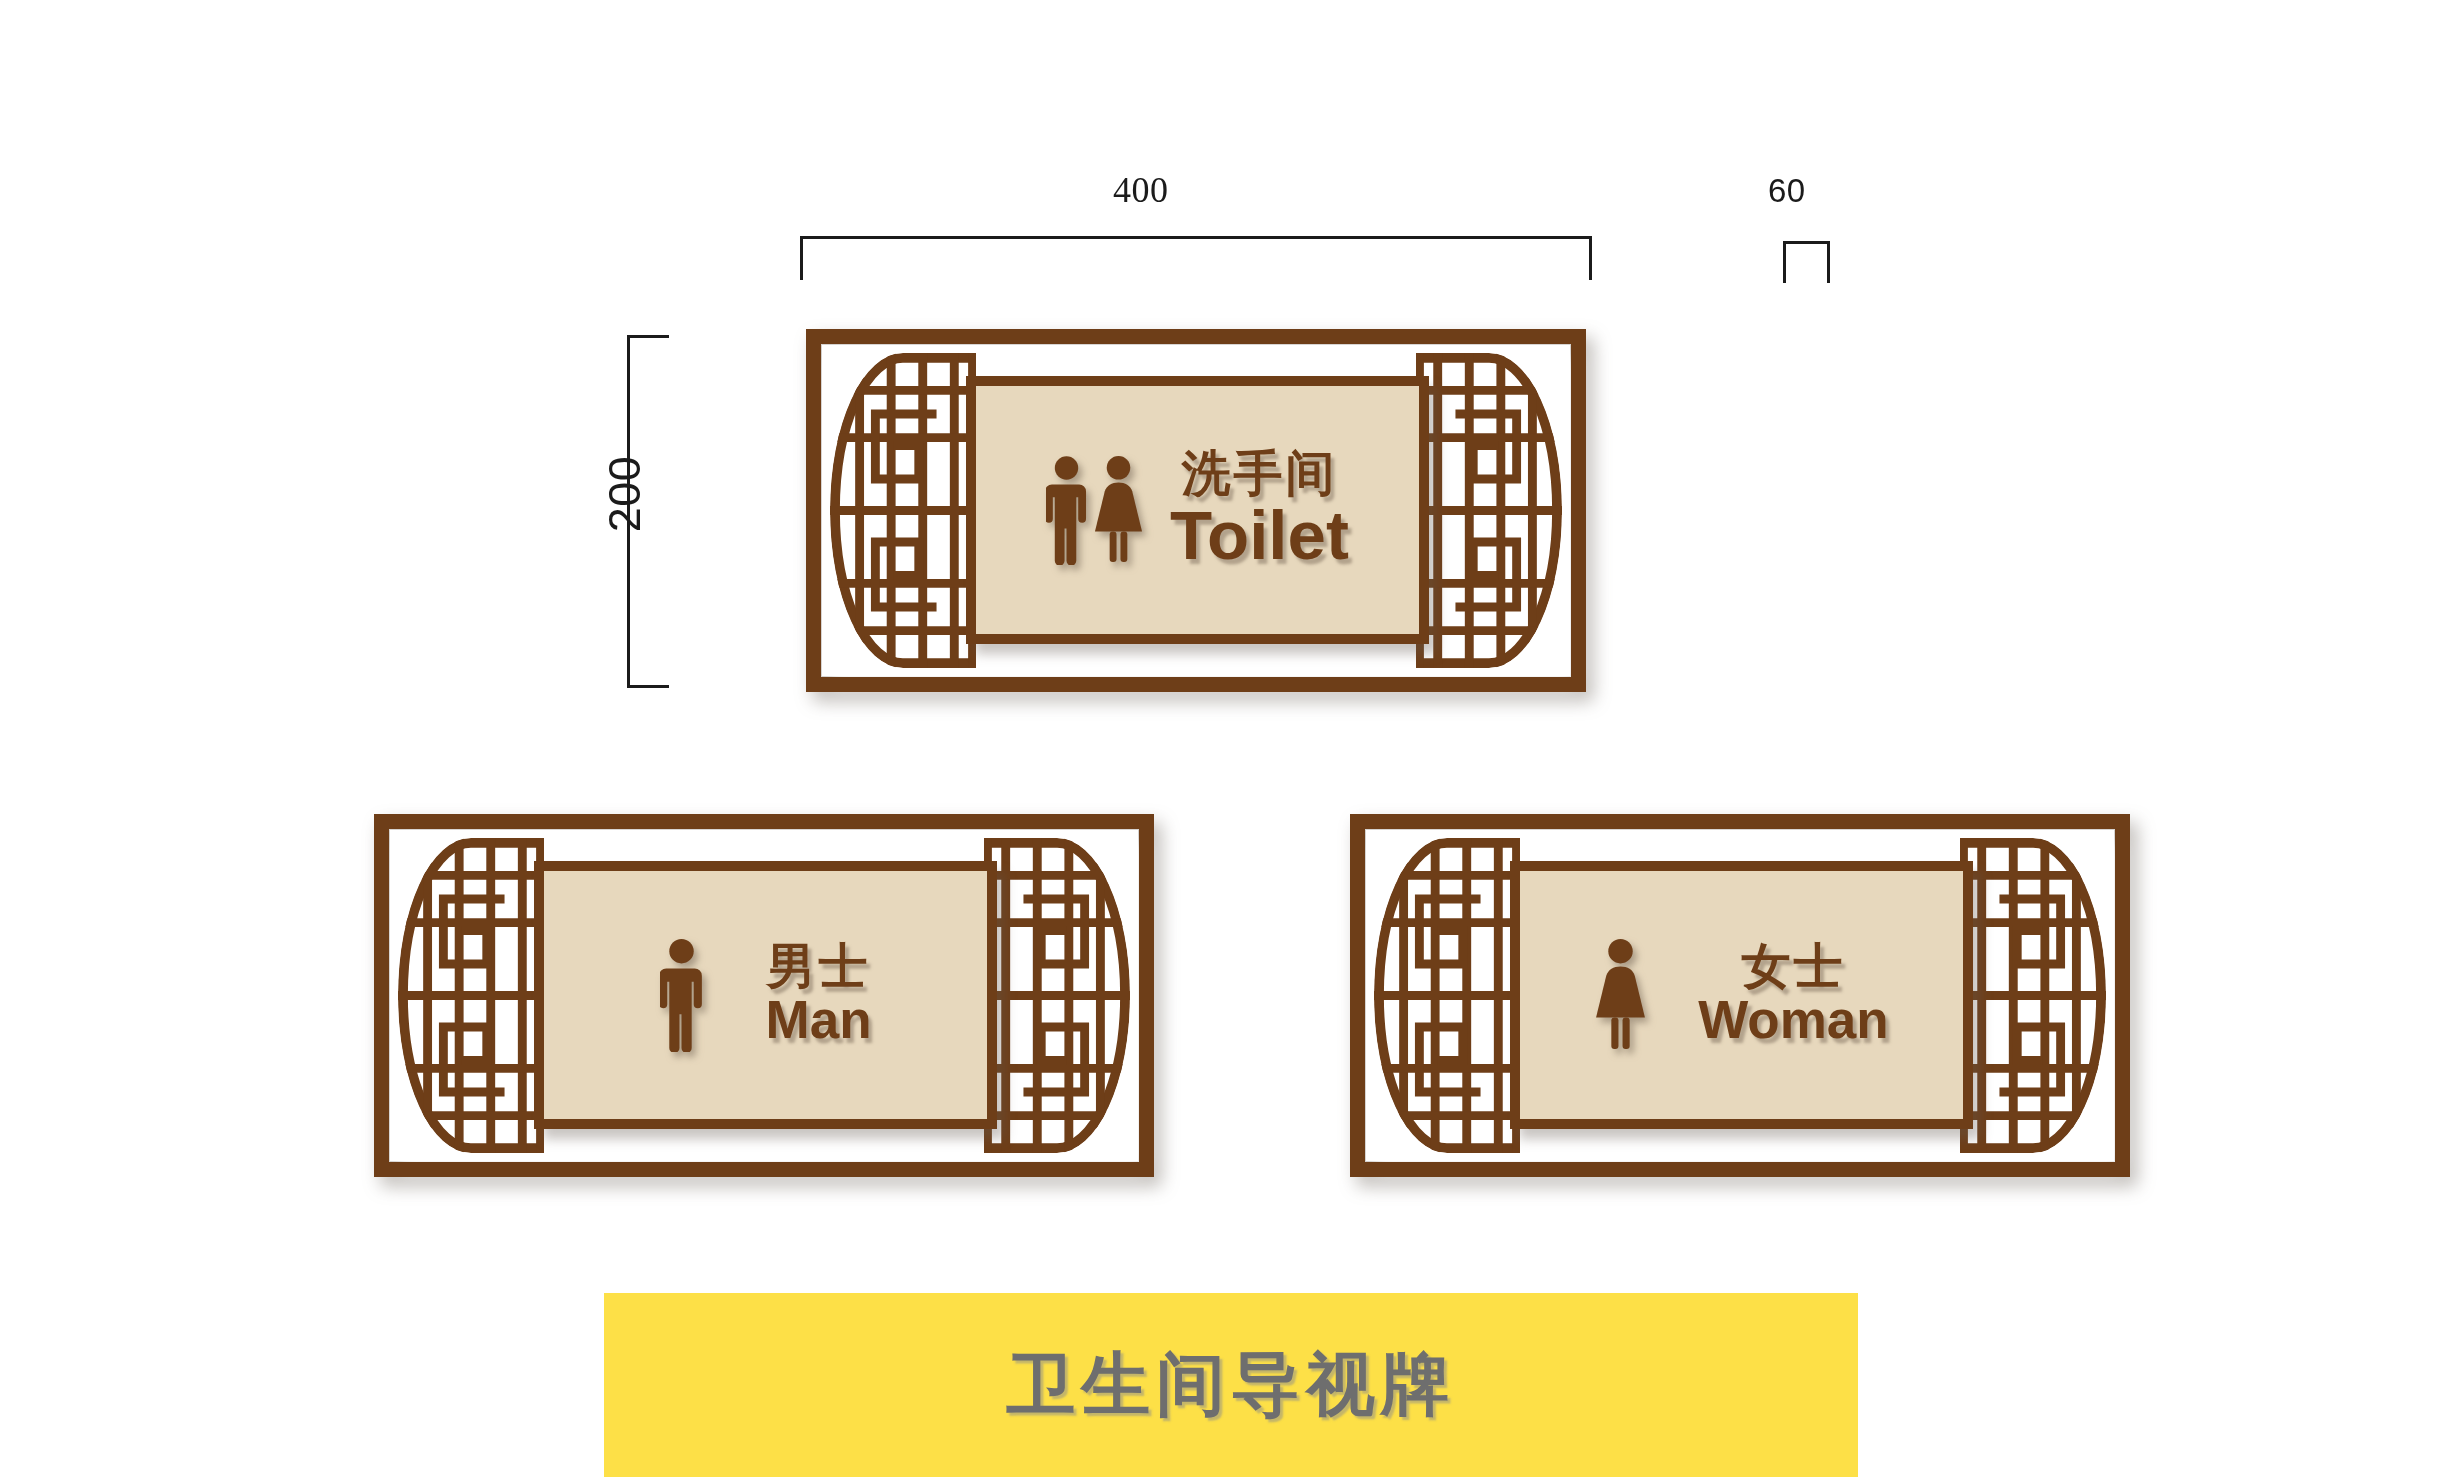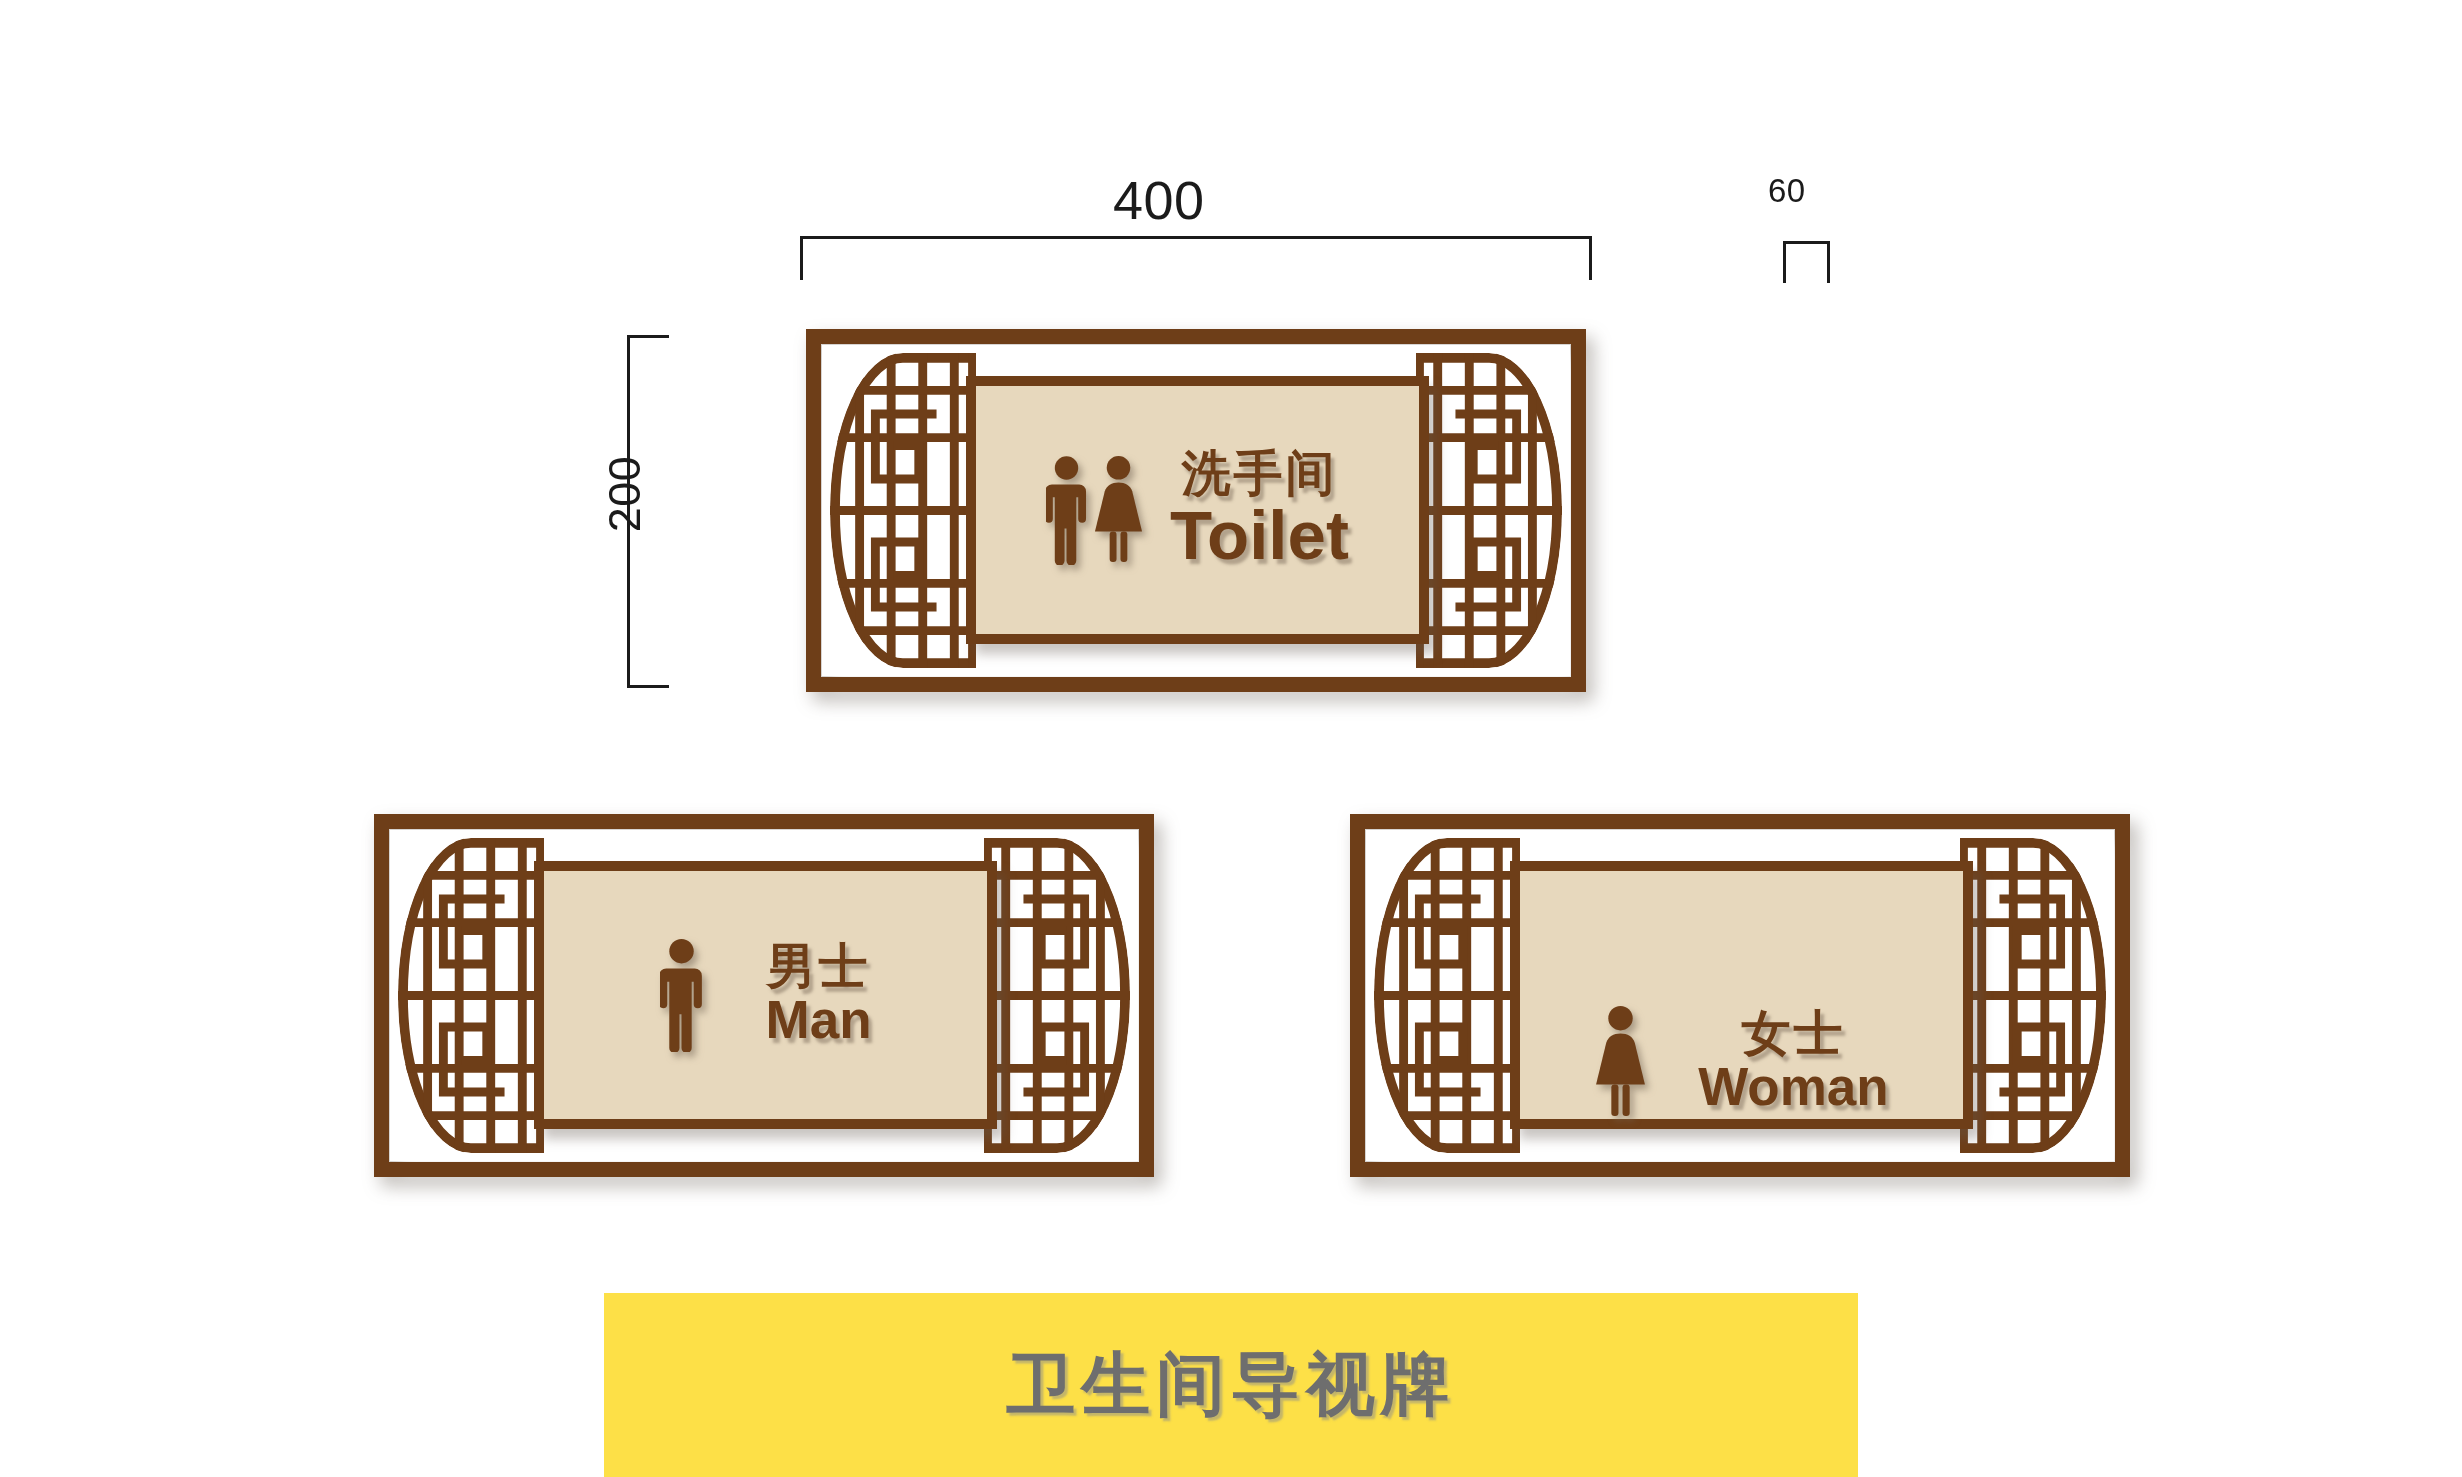--- a/index.html
+++ b/index.html
@@ -21,21 +21,22 @@
     position: absolute;
     color: #1b1b1b;
     font-family: "Liberation Sans", "DejaVu Sans", sans-serif;
     font-weight: 500;
     letter-spacing: 0.5px;
     white-space: nowrap;
   }
   #dim-400-label {
     left: 1113px;
     top: 169px;
-    font-size: 54px;
+    font-size: 36px;
+    font-family: Liberation Serif, serif;
   }
   #dim-60-label {
     left: 1768px;
     top: 172px;
     font-size: 33px;
   }
   #dim-200-label {
     left: 587px;
     top: 468px;
     font-size: 45px;
@@ -396,21 +397,21 @@
         <line x1="0" y1="160" x2="148" y2="160"></line>
         <line x1="0" y1="234" x2="148" y2="234"></line>
         <line x1="0" y1="282" x2="148" y2="282"></line>
         <path d="M40,62 L102,62 L102,128 L58,128 L58,94 L84,94"></path>
         <path d="M40,258 L102,258 L102,192 L58,192 L58,226 L84,226"></path>
         <line x1="2" y1="0" x2="2" y2="320" stroke-width="12"></line>
       </g>
     </svg>
   </div>
 
-  <div class="plaque" style="left:160px; top:47px; width:463px; height:268px;align-items:flex-end;">
+  <div class="plaque" style="left:160px; top:47px; width:463px; height:268px;">
     <div class="plaque-content">
       <div class="pictos">
         <svg width="53" height="114" viewBox="0 0 52 112">
           <circle cx="26" cy="13" r="12" fill="#6e3e18"></circle>
           <path d="M26,28 c-7,0 -12,3 -14,9 L2,78 h11 l0,0 h26 l0,0 h11 L40,37 c-2,-6 -7,-9 -14,-9 z" fill="#6e3e18"></path>
           <rect x="17" y="78" width="7" height="31" rx="3" fill="#6e3e18"></rect>
           <rect x="28" y="78" width="7" height="31" rx="3" fill="#6e3e18"></rect>
         </svg>
       </div>
       <div class="labels" style="margin-left:51px;">

